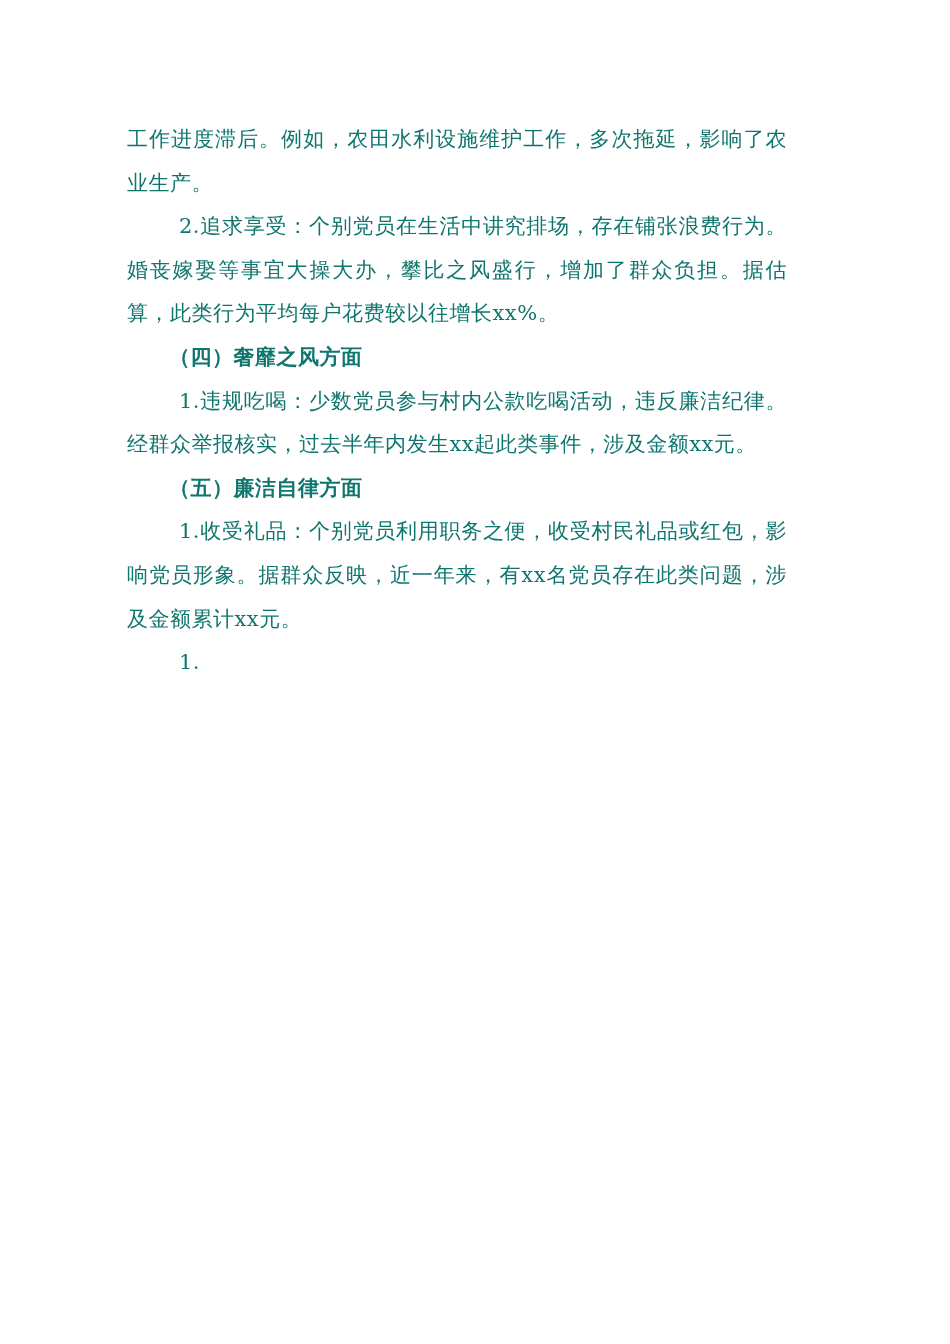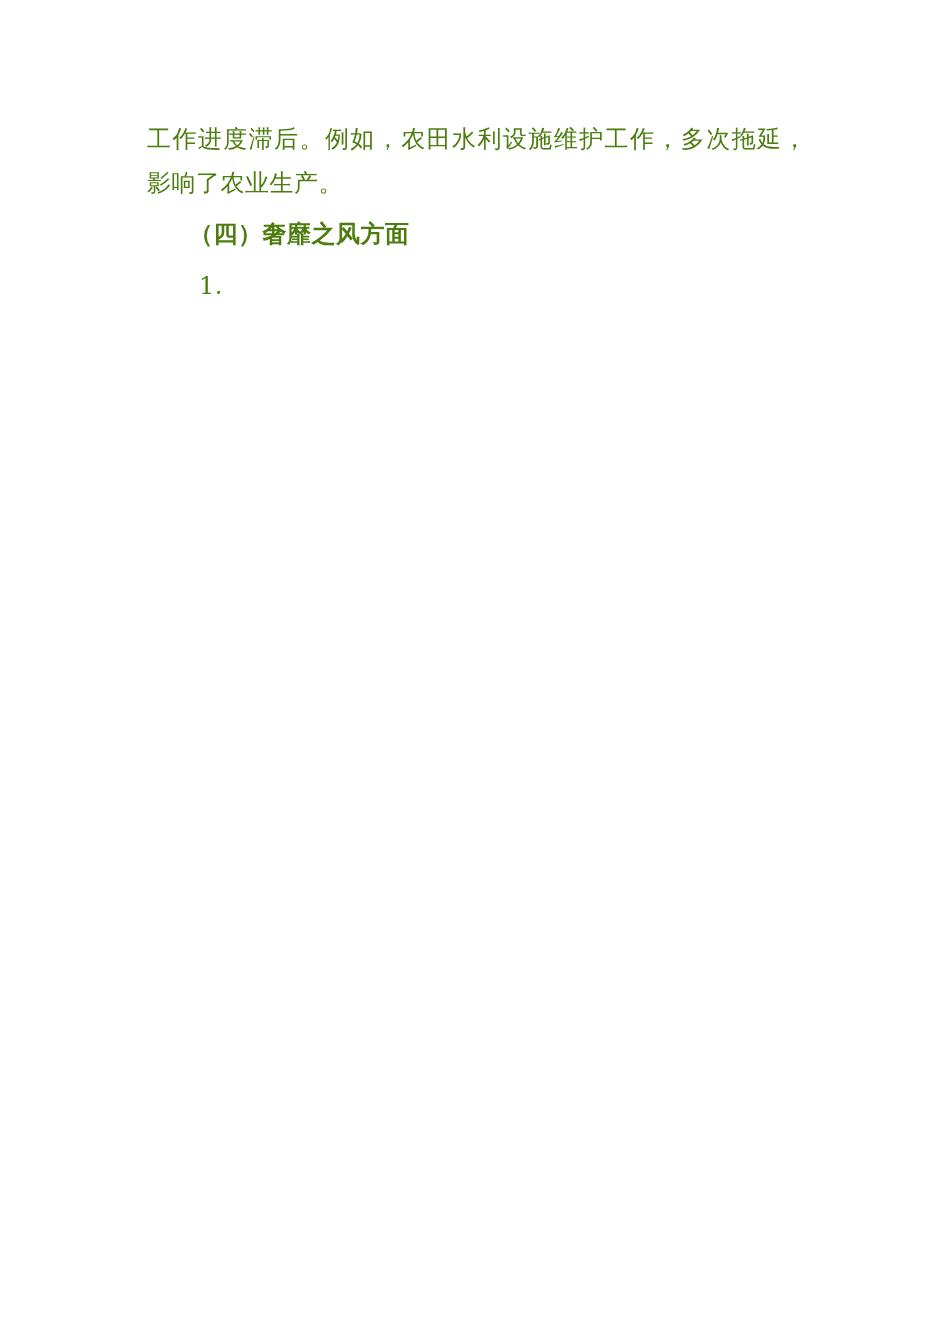--- a/index.html
+++ b/index.html
@@ -8,46 +8,50 @@
     background: #ffffff;
   }
   body {
     width: 950px;
     height: 1344px;
     position: relative;
     overflow: hidden;
   }
   .page {
     position: absolute;
-    left: 147px;
+    left: 127px;
     top: 118px;
     width: 660px;
-    color: #4d7c0f;
+    color: #0f766e;
     font-family: "DejaVu Serif", "Liberation Serif", serif;
-    font-size: 24px;
+    font-size: 21px;
     line-height: 43.6px;
     letter-spacing: 0.5px;
   }
   .para {
     margin: 0;
     text-indent: 52px;
     text-align: justify;
     text-align-last: left;
   }
   .para.cont {
     text-indent: 0;
   }
   .heading {
-    margin: 8px;
+    margin: 0;
     text-indent: 52px;
     font-family: "DejaVu Sans", "Liberation Sans", sans-serif;
     font-weight: bold;
     margin-left: -10px;
   }
 </style>
 </head>
 <body>
 
 <div class="page">
   <p class="para cont">工作进度滞后。例如，农田水利设施维护工作，多次拖延，影响了农业生产。</p>
+  <p class="para">2.追求享受：个别党员在生活中讲究排场，存在铺张浪费行为。婚丧嫁娶等事宜大操大办，攀比之风盛行，增加了群众负担。据估算，此类行为平均每户花费较以往增长xx%。</p>
   <p class="heading">（四）奢靡之风方面</p>
+  <p class="para">1.违规吃喝：少数党员参与村内公款吃喝活动，违反廉洁纪律。经群众举报核实，过去半年内发生xx起此类事件，涉及金额xx元。</p>
+  <p class="heading">（五）廉洁自律方面</p>
+  <p class="para">1.收受礼品：个别党员利用职务之便，收受村民礼品或红包，影响党员形象。据群众反映，近一年来，有xx名党员存在此类问题，涉及金额累计xx元。</p>
   <p class="para">1.</p>
 </div>
 
 </body></html>

